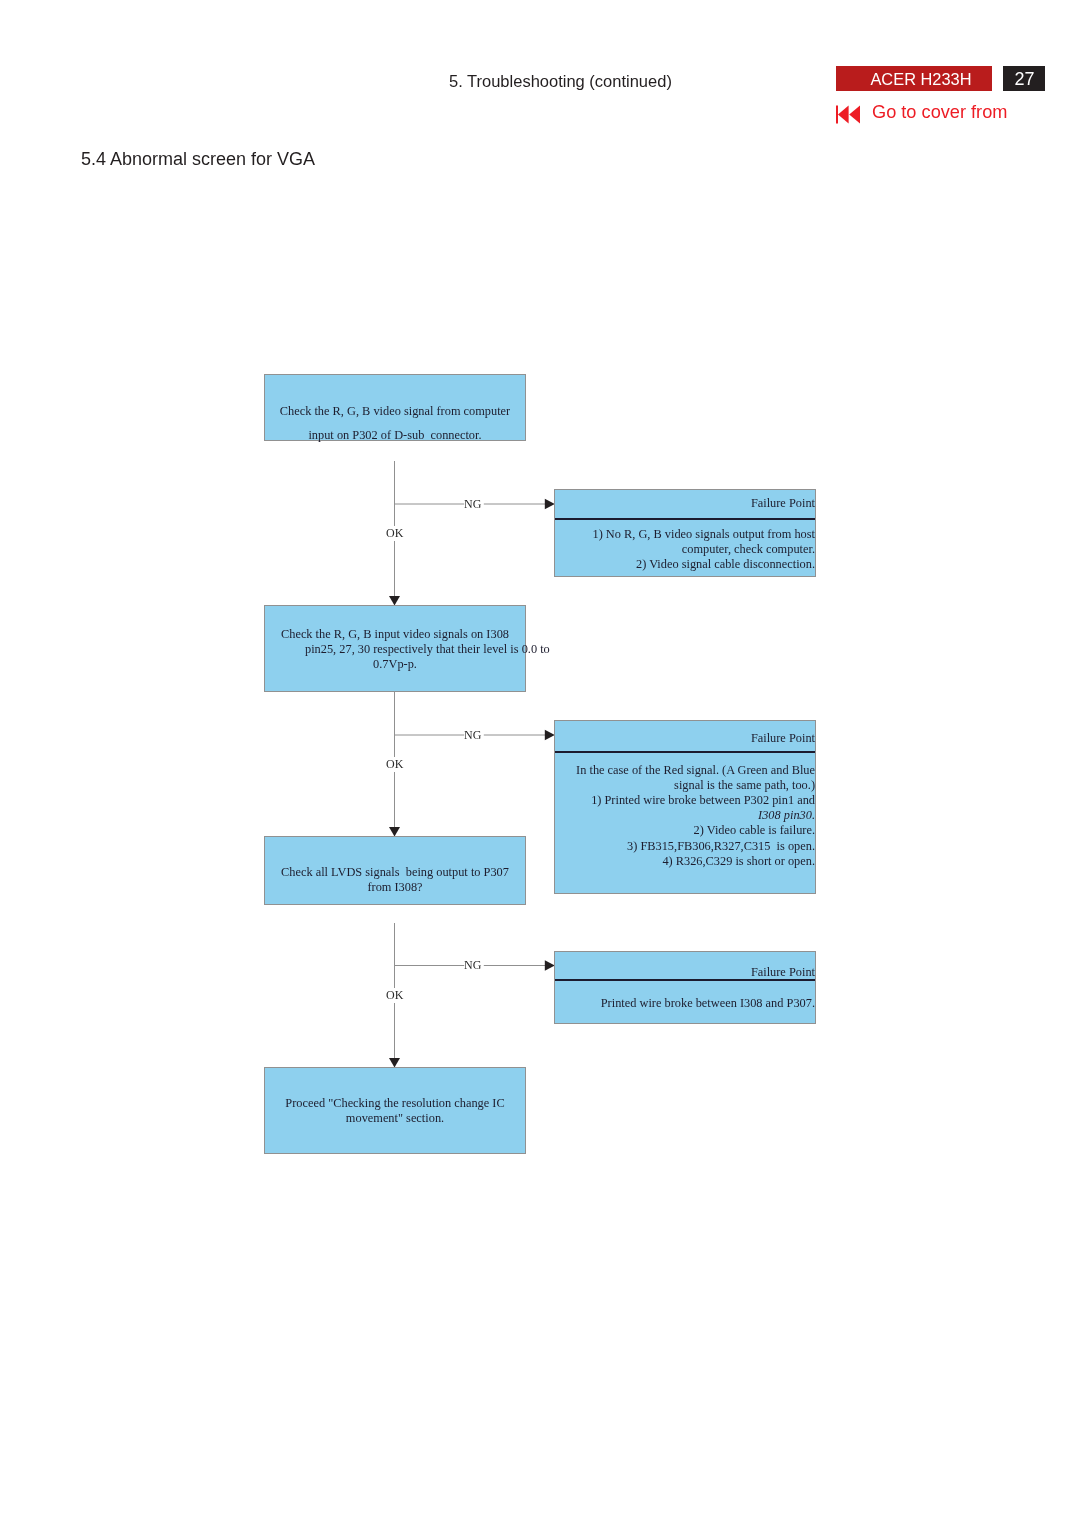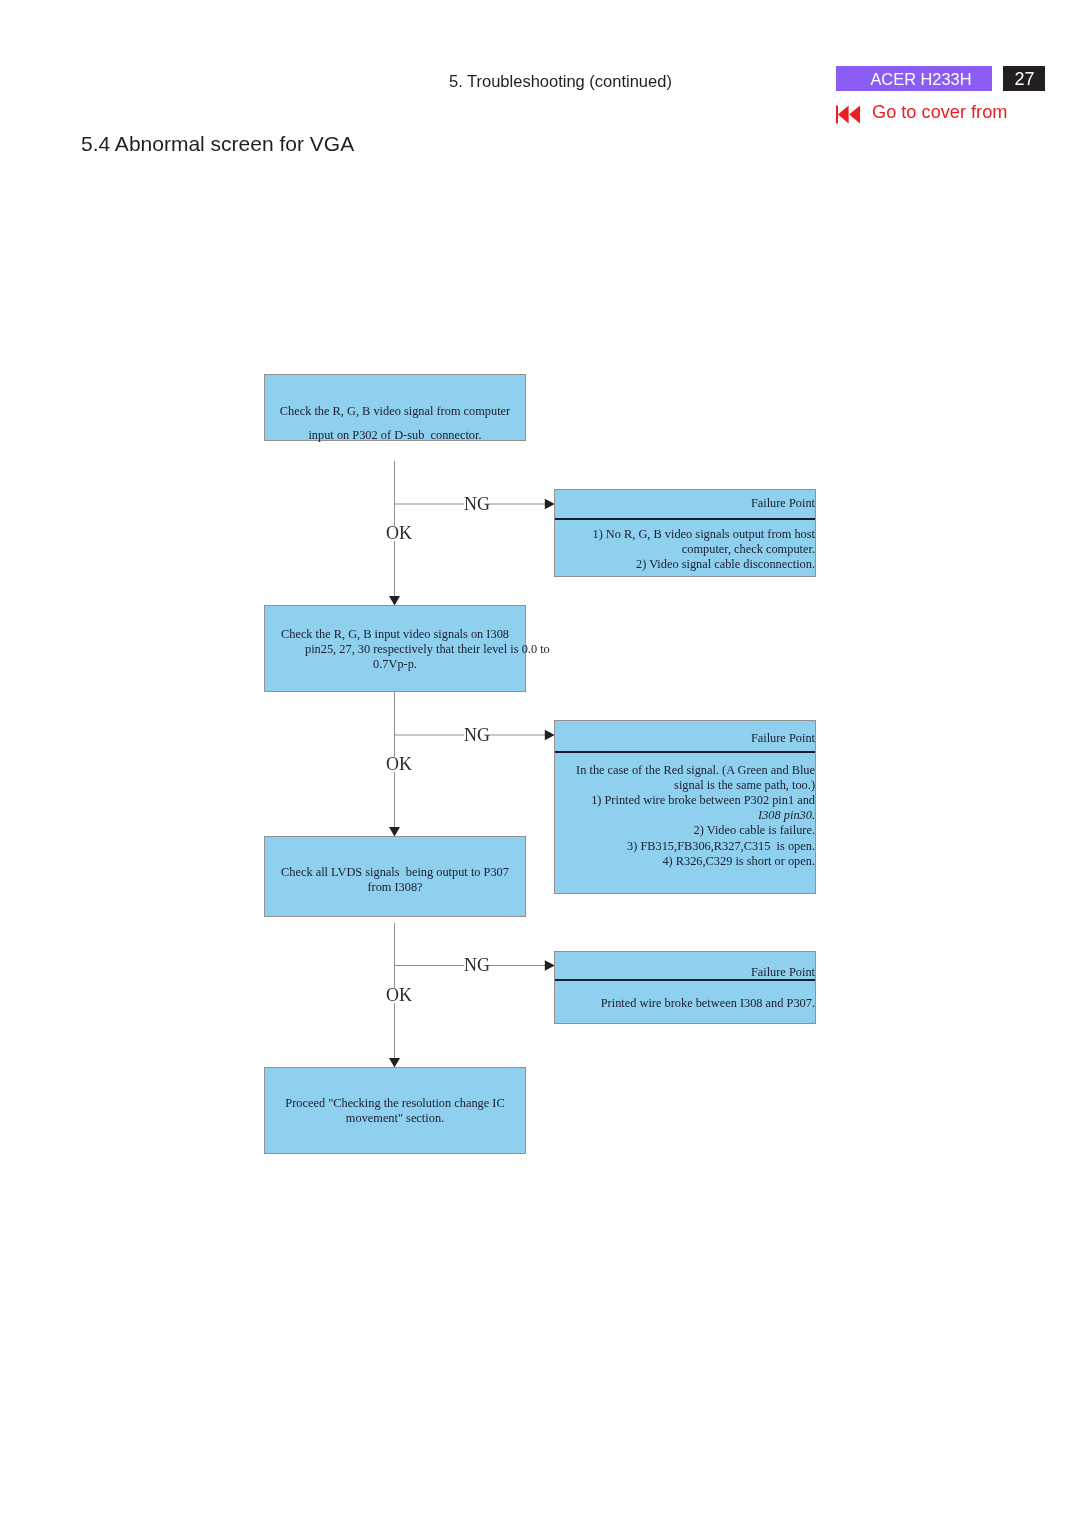--- a/index.html
+++ b/index.html
@@ -12,61 +12,61 @@
   }
   .page{position:absolute;inset:0;transform:translateZ(0);}
   
   .hdr-title{
     position:absolute;left:449px;top:73px;
     font-family:"Liberation Sans", sans-serif;
     font-size:16.5px;line-height:16px;color:#231f20;white-space:nowrap;
   }
   .model-badge{
     position:absolute;left:836px;top:66px;width:156px;height:25px;
-    background:#8b5cf6;color:#ffffff;
+    background:#b91c1c;color:#ffffff;
     font-family:"Liberation Sans", sans-serif;font-size:16.4px;line-height:16px;
     display:flex;align-items:center;justify-content:center;
     padding-left:14px;box-sizing:border-box;
   }
   .page-badge{
     position:absolute;left:1003px;top:66px;width:42px;height:25px;
     background:#231f20;color:#ffffff;
     font-family:"Liberation Sans", sans-serif;font-size:18px;line-height:18px;
     display:flex;align-items:center;justify-content:center;
     padding-left:1px;box-sizing:border-box;
   }
   .cover-link{
     position:absolute;left:836px;top:105px;display:flex;align-items:flex-start;
     color:#ed1c24;font-family:"Liberation Sans", sans-serif;font-size:18.2px;
     line-height:18px;text-decoration:none;
   }
   .cover-link .ico{display:inline-block;width:25px;height:19px;margin-right:11px;
     line-height:0;flex:0 0 auto;}
   .cover-link .lbl{display:inline-block;margin-top:-2px;}
   .section-title{
-    position:absolute;left:81px;top:135px;
-    font-family:"Liberation Sans", sans-serif;font-size:21px;line-height:18px;
+    position:absolute;left:81px;top:150px;
+    font-family:"Liberation Sans", sans-serif;font-size:18px;line-height:18px;
     color:#231f20;white-space:nowrap;
   }
   
   #flow{position:absolute;left:0;top:0;pointer-events:none;}
   .node{
     position:absolute;box-sizing:border-box;
     background:#8ed0ee;border:1px solid #919191;
     font-family:"Liberation Serif", serif;color:#1d1d2e;
   }
   .node .ln{
     position:absolute;font-size:12.35px;line-height:12.35px;white-space:pre;
     left:0;right:0;
   }
   .node.proc .ln{text-align:center;}
   .node.fail .ln{text-align:right;}
   .node.fail .fdiv{position:absolute;left:0;right:0;height:2px;background:#1b1b2f;}
   .edge-label{
-    position:absolute;font-family:"Liberation Serif", serif;font-size:18px;
+    position:absolute;font-family:"Liberation Serif", serif;font-size:12px;
     color:#2a2a2a;line-height:14px;white-space:pre;
   }
 </style>
 </head>
 <body>
 
 <div class="page">
 
   <div class="hdr-title">5. Troubleshooting (continued)</div>
   <div class="model-badge">ACER H233H</div>
@@ -130,21 +130,21 @@
       <div class="ln" style="top: 11.1px; padding-left: 5px;">Failure Point</div>
       <div class="fdiv" style="top: 30.4px;"></div>
       <div class="ln" style="top: 42.6px; padding-left: 6px;">In the case of the Red signal. (A Green and Blue</div>
       <div class="ln" style="top: 57.8px; padding-left: 6px;">signal is the same path, too.)</div>
       <div class="ln" style="top: 73px; padding-left: 6px;">1) Printed wire broke between P302 pin1 and</div>
       <div class="ln" style="top: 88.2px; padding-left: 18px; font-style: italic;">    I308 pin30.</div>
       <div class="ln" style="top: 103.4px; padding-left: 6px;">2) Video cable is failure.</div>
       <div class="ln" style="top: 118.6px; padding-left: 6px;">3) FB315,FB306,R327,C315  is open.</div>
       <div class="ln" style="top: 133.8px; padding-left: 6px;">4) R326,C329 is short or open.</div>
     </div>
-  <div class="node proc" id="step3" style="left: 264px; top: 836px; width: 262px; height: 81px;">
+  <div class="node proc" id="step3" style="left: 264px; top: 836px; width: 262px; height: 69px;">
       <div class="ln" style="top: 28.8px;">Check all LVDS signals  being output to P307</div>
       <div class="ln" style="top: 44px;">from I308?</div>
     </div>
   <div class="node fail" id="fail3" style="left: 554px; top: 951px; width: 262px; height: 73px;">
       <div class="ln" style="top: 13.9px; padding-left: 5px;">Failure Point</div>
       <div class="fdiv" style="top: 27.3px;"></div>
       <div class="ln" style="top: 44.9px; padding-left: 7.5px;">Printed wire broke between I308 and P307.</div>
     </div>
   <div class="node proc" id="step4" style="left: 264px; top: 1067px; width: 262px; height: 87px;">
       <div class="ln" style="top: 28.8px;">Proceed "Checking the resolution change IC</div>

